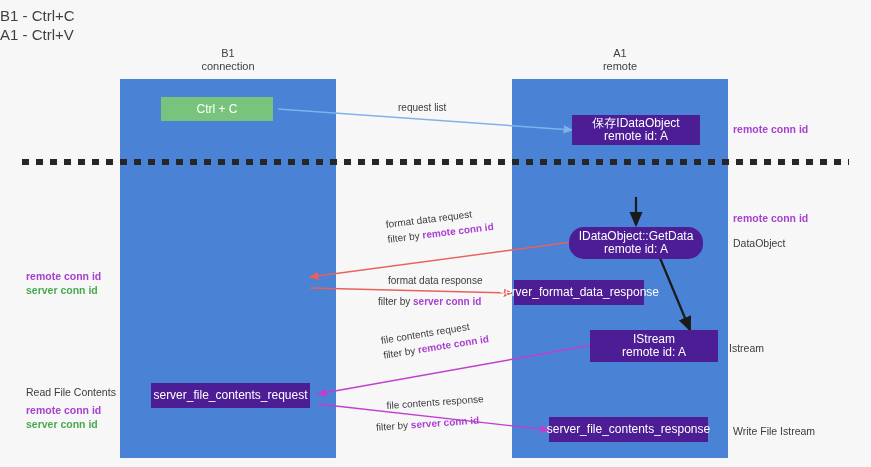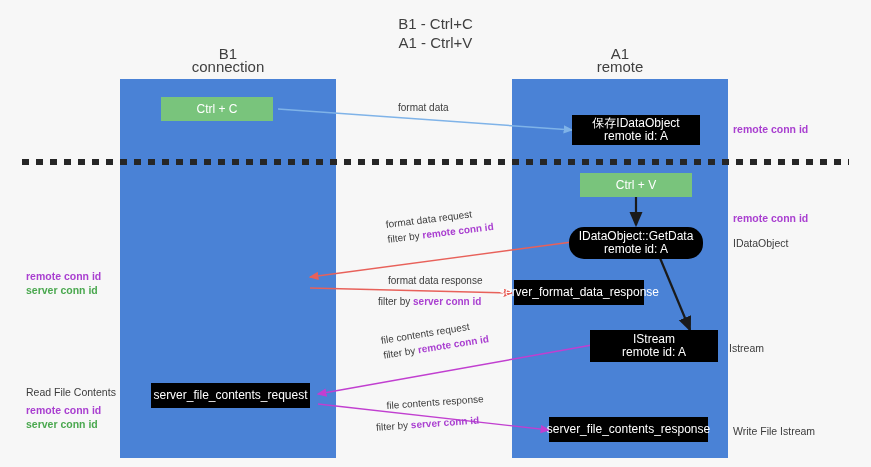--- a/index.html
+++ b/index.html
@@ -20,32 +20,31 @@
     left: 0; top: 0;
     width: 871px;
     height: 467px;
   }
   .abs { position: absolute; }
 
   
   #title {
     left: 0; top: 6px;
     width: 871px;
-    text-align: center;
+    text-align: left;
     font-size: 15px;
     line-height: 19px;
     color: #404040;
     white-space: pre-line;
-    margin-top: 8px;
   }
 
   
   .col-header {
     text-align: center;
-    font-size: 15px;
+    font-size: 11px;
     line-height: 13px;
     color: #3f3f3f;
     white-space: pre-line;
   }
   #hdr-b1 { left: 120px; top: 47px; width: 216px; }
   #hdr-a1 { left: 512px; top: 47px; width: 216px; }
 
   
   .lane {
     background: #4a82d6;
@@ -62,21 +61,21 @@
     line-height: 13px;
     display: flex;
     flex-direction: column;
     align-items: center;
     justify-content: center;
     text-align: center;
     white-space: pre-line;
     padding: 2px 4px;
   }
   .node.green { background: #79c47c; }
-  .node.orange { background: #000000; }
+  .node.orange { background: #4c1d95; }
 
   
   .annot {
     font-size: 10.5px;
     line-height: 14px;
     color: #3c3c3c;
     white-space: pre-line;
   }
   .purple { color: #a93fd0; font-weight: bold; }
   .green-txt { color: #4aa84f; font-weight: bold; }
@@ -147,36 +146,35 @@
     <line x1="592" y1="345" x2="318" y2="394" stroke="#c13fd0" stroke-width="1.4" marker-end="url(#ar-mag)"></line>
 
     <line x1="318" y1="404" x2="549" y2="430" stroke="#c13fd0" stroke-width="1.4" marker-end="url(#ar-mag)"></line>
   </svg>
 
   <div class="node green" style="left:161px; top:97px; width:112px; height:24px;">Ctrl + C</div>
 
   <div class="node orange" style="left:572px; top:115px; width:128px; height:30px;">保存IDataObject
 remote id: A</div>
 
-  <div class="node green" style="left:580px; top:173px; width:112px; height:24px;">Ctrl + V</div>
 
   <div class="node orange" style="left:569px; top:227px; width:134px; height:32px;border-radius:15px;">IDataObject::GetData
 remote id: A</div>
 
 
   <div class="node orange" style="left:514px; top:280px; width:130px; height:25px;">server_format_data_response</div>
 
   <div class="node orange" style="left:590px; top:330px; width:128px; height:32px;">IStream
 remote id: A</div>
 
   <div class="node orange" style="left:549px; top:417px; width:159px; height:25px;">server_file_contents_response</div>
 
   <div class="node orange" style="left:151px; top:383px; width:159px; height:25px;">server_file_contents_request</div>
 
-  <div class="abs edge-label" style="left:398px; top:101px;">format data</div>
+  <div class="abs edge-label" style="left:398px; top:101px;">request list</div>
 
   <div class="abs" style="left:385px; top:218px; transform:rotate(-7deg); transform-origin:left top;">
     <div class="edge-label">format data request</div>
     <div class="edge-label" style="margin-top:2px;">
       <span>filter by </span><span class="purple">remote conn id</span>
     </div>
   </div>
 
   <div class="abs" style="left:388px; top:274px;">
     <div class="edge-label">format data response</div>
@@ -196,21 +194,21 @@
     <div class="edge-label">file contents response</div>
     <div class="edge-label" style="margin-top:8px; margin-left:-12px;">
       <span>filter by </span><span class="purple">server conn id</span>
     </div>
   </div>
 
   <div class="abs annot purple" style="left:733px; top:122px;">remote conn id</div>
 
   <div class="abs annot purple" style="left:733px; top:211px;">remote conn id</div>
 
-  <div class="abs annot" style="left:733px; top:236px;">IDataObject</div>
+  <div class="abs annot" style="left:733px; top:236px;">DataObject</div>
 
   <div class="abs annot" style="left:729px; top:341px;">Istream</div>
 
   <div class="abs annot" style="left:733px; top:424px;">Write File Istream</div>
 
   <div class="abs annot purple" style="left:26px; top:269px;">remote conn id</div>
   <div class="abs annot green-txt" style="left:26px; top:283px;">server conn id</div>
 
   <div class="abs annot" style="left:26px; top:385px;">Read File Contents</div>
   <div class="abs annot purple" style="left:26px; top:403px;">remote conn id</div>

